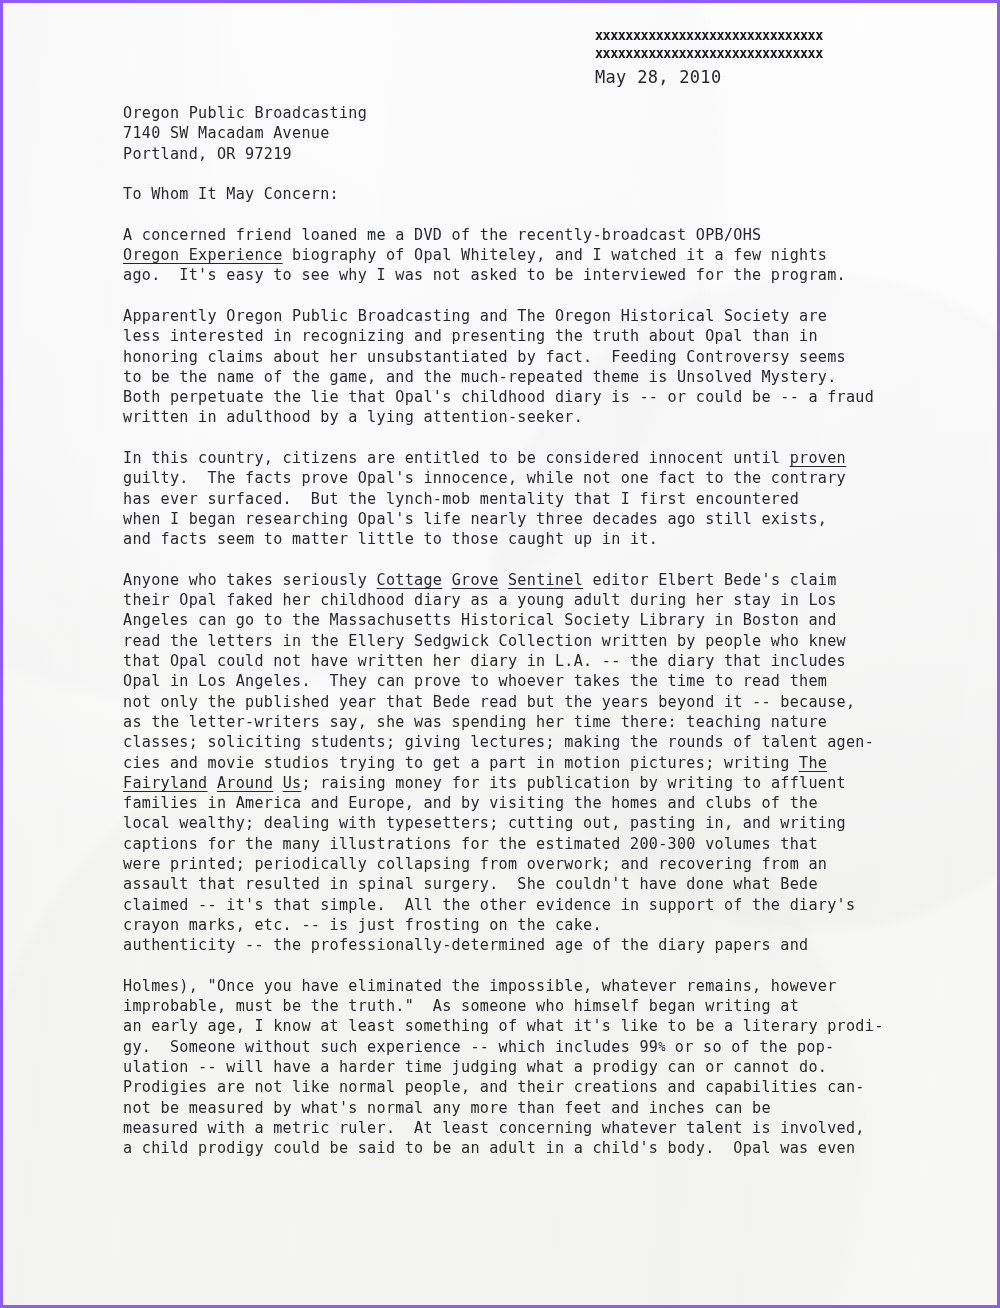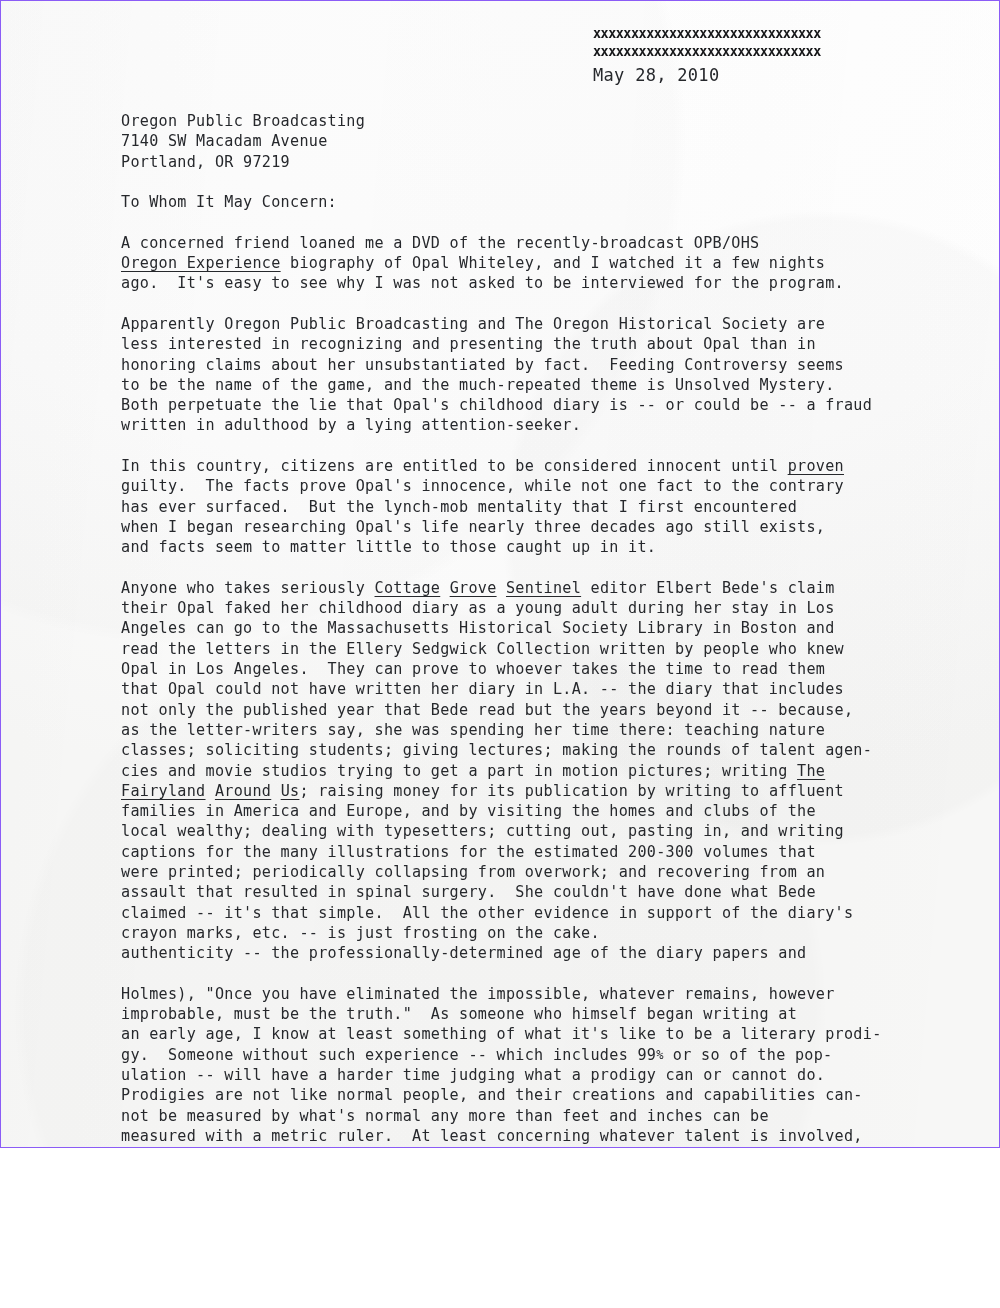--- a/index.html
+++ b/index.html
@@ -4,24 +4,24 @@
 <title>Scanned Letter</title>
 <style>
   html, body {
     margin: 0;
     padding: 0;
     background: #ffffff;
   }
   .scan-frame {
     position: relative;
     width: 1000px;
-    height: 1148px;
+    height: 1308px;
     box-sizing: border-box;
     background: #ffffff;
-    border: 1px solid #8b5cf6;
+    border: 3px solid #8b5cf6;
     overflow: hidden;
   }
   .paper {
     position: absolute;
     left: 0; top: 0;
     width: 100%;
     height: 100%;
     box-sizing: border-box;
     background:
       radial-gradient(ellipse 120% 70% at 50% 0%, #ffffff 0%, #fdfdfd 60%, #f7f7f6 100%);
@@ -70,21 +70,21 @@
     display: block;
     margin-top: 4px;
     font-size: 17px;
     line-height: 20.3px;
     white-space: pre;
     color: #26282c;
   }
   .body-block {
     position: absolute;
     left: 120px;
-    top: 110px;
+    top: 100px;
     width: 820px;
   }
   .addr-line,
   .salutation,
   .para-line {
     display: block;
     white-space: pre;
     font-size: 15.1px;
     line-height: 20.3px;
     color: #26282c;
@@ -164,22 +164,22 @@
         <span class="para-line">and facts seem to matter little to those caught up in it.</span>
       </div>
 
       <span class="spacer"></span>
 
       <div class="para">
         <span class="para-line"><span>Anyone who takes seriously </span><u class="ul">Cottage</u><span> </span><u class="ul">Grove</u><span> </span><u class="ul">Sentinel</u><span> editor Elbert Bede's claim</span></span>
         <span class="para-line">their Opal faked her childhood diary as a young adult during her stay in Los</span>
         <span class="para-line">Angeles can go to the Massachusetts Historical Society Library in Boston and</span>
         <span class="para-line">read the letters in the Ellery Sedgwick Collection written by people who knew</span>
+        <span class="para-line">that Opal could not have written her diary in L.A. -- the diary that includes</span>
         <span class="para-line">Opal in Los Angeles.  They can prove to whoever takes the time to read them</span>
-        <span class="para-line">that Opal could not have written her diary in L.A. -- the diary that includes</span>
         <span class="para-line">not only the published year that Bede read but the years beyond it -- because,</span>
         <span class="para-line">as the letter-writers say, she was spending her time there: teaching nature</span>
         <span class="para-line">classes; soliciting students; giving lectures; making the rounds of talent agen-</span>
         <span class="para-line"><span>cies and movie studios trying to get a part in motion pictures; writing </span><u class="ul">The</u></span>
         <span class="para-line"><u class="ul">Fairyland</u><span> </span><u class="ul">Around</u><span> </span><u class="ul">Us</u><span>; raising money for its publication by writing to affluent</span></span>
         <span class="para-line">families in America and Europe, and by visiting the homes and clubs of the</span>
         <span class="para-line">local wealthy; dealing with typesetters; cutting out, pasting in, and writing</span>
         <span class="para-line">captions for the many illustrations for the estimated 200-300 volumes that</span>
         <span class="para-line">were printed; periodically collapsing from overwork; and recovering from an</span>
         <span class="para-line">assault that resulted in spinal surgery.  She couldn't have done what Bede</span>

